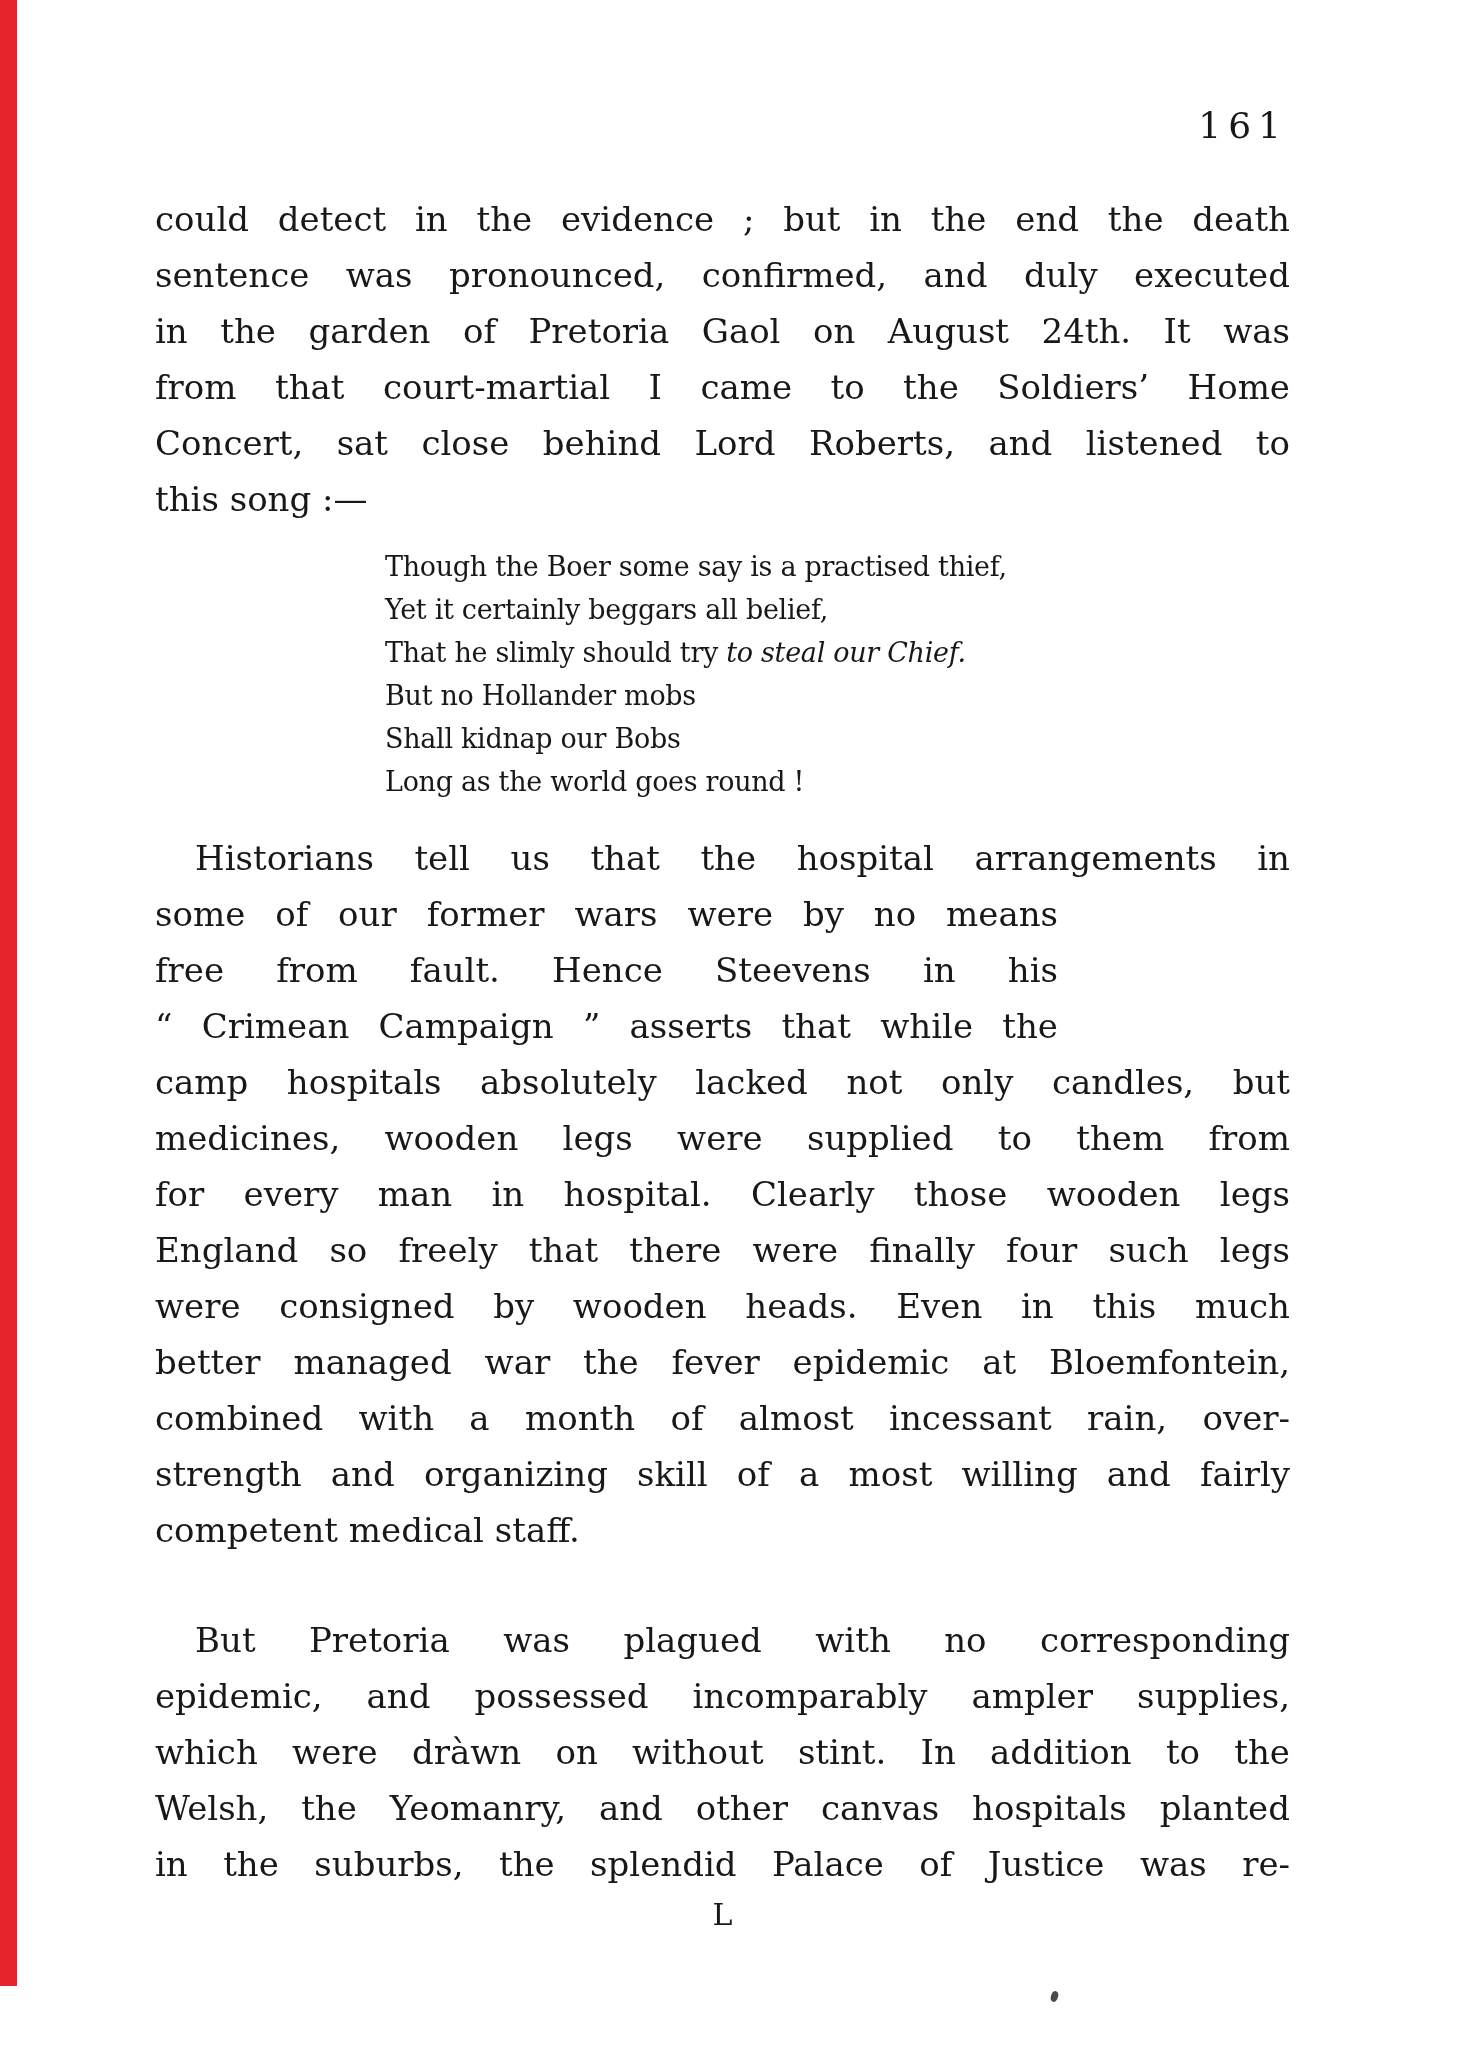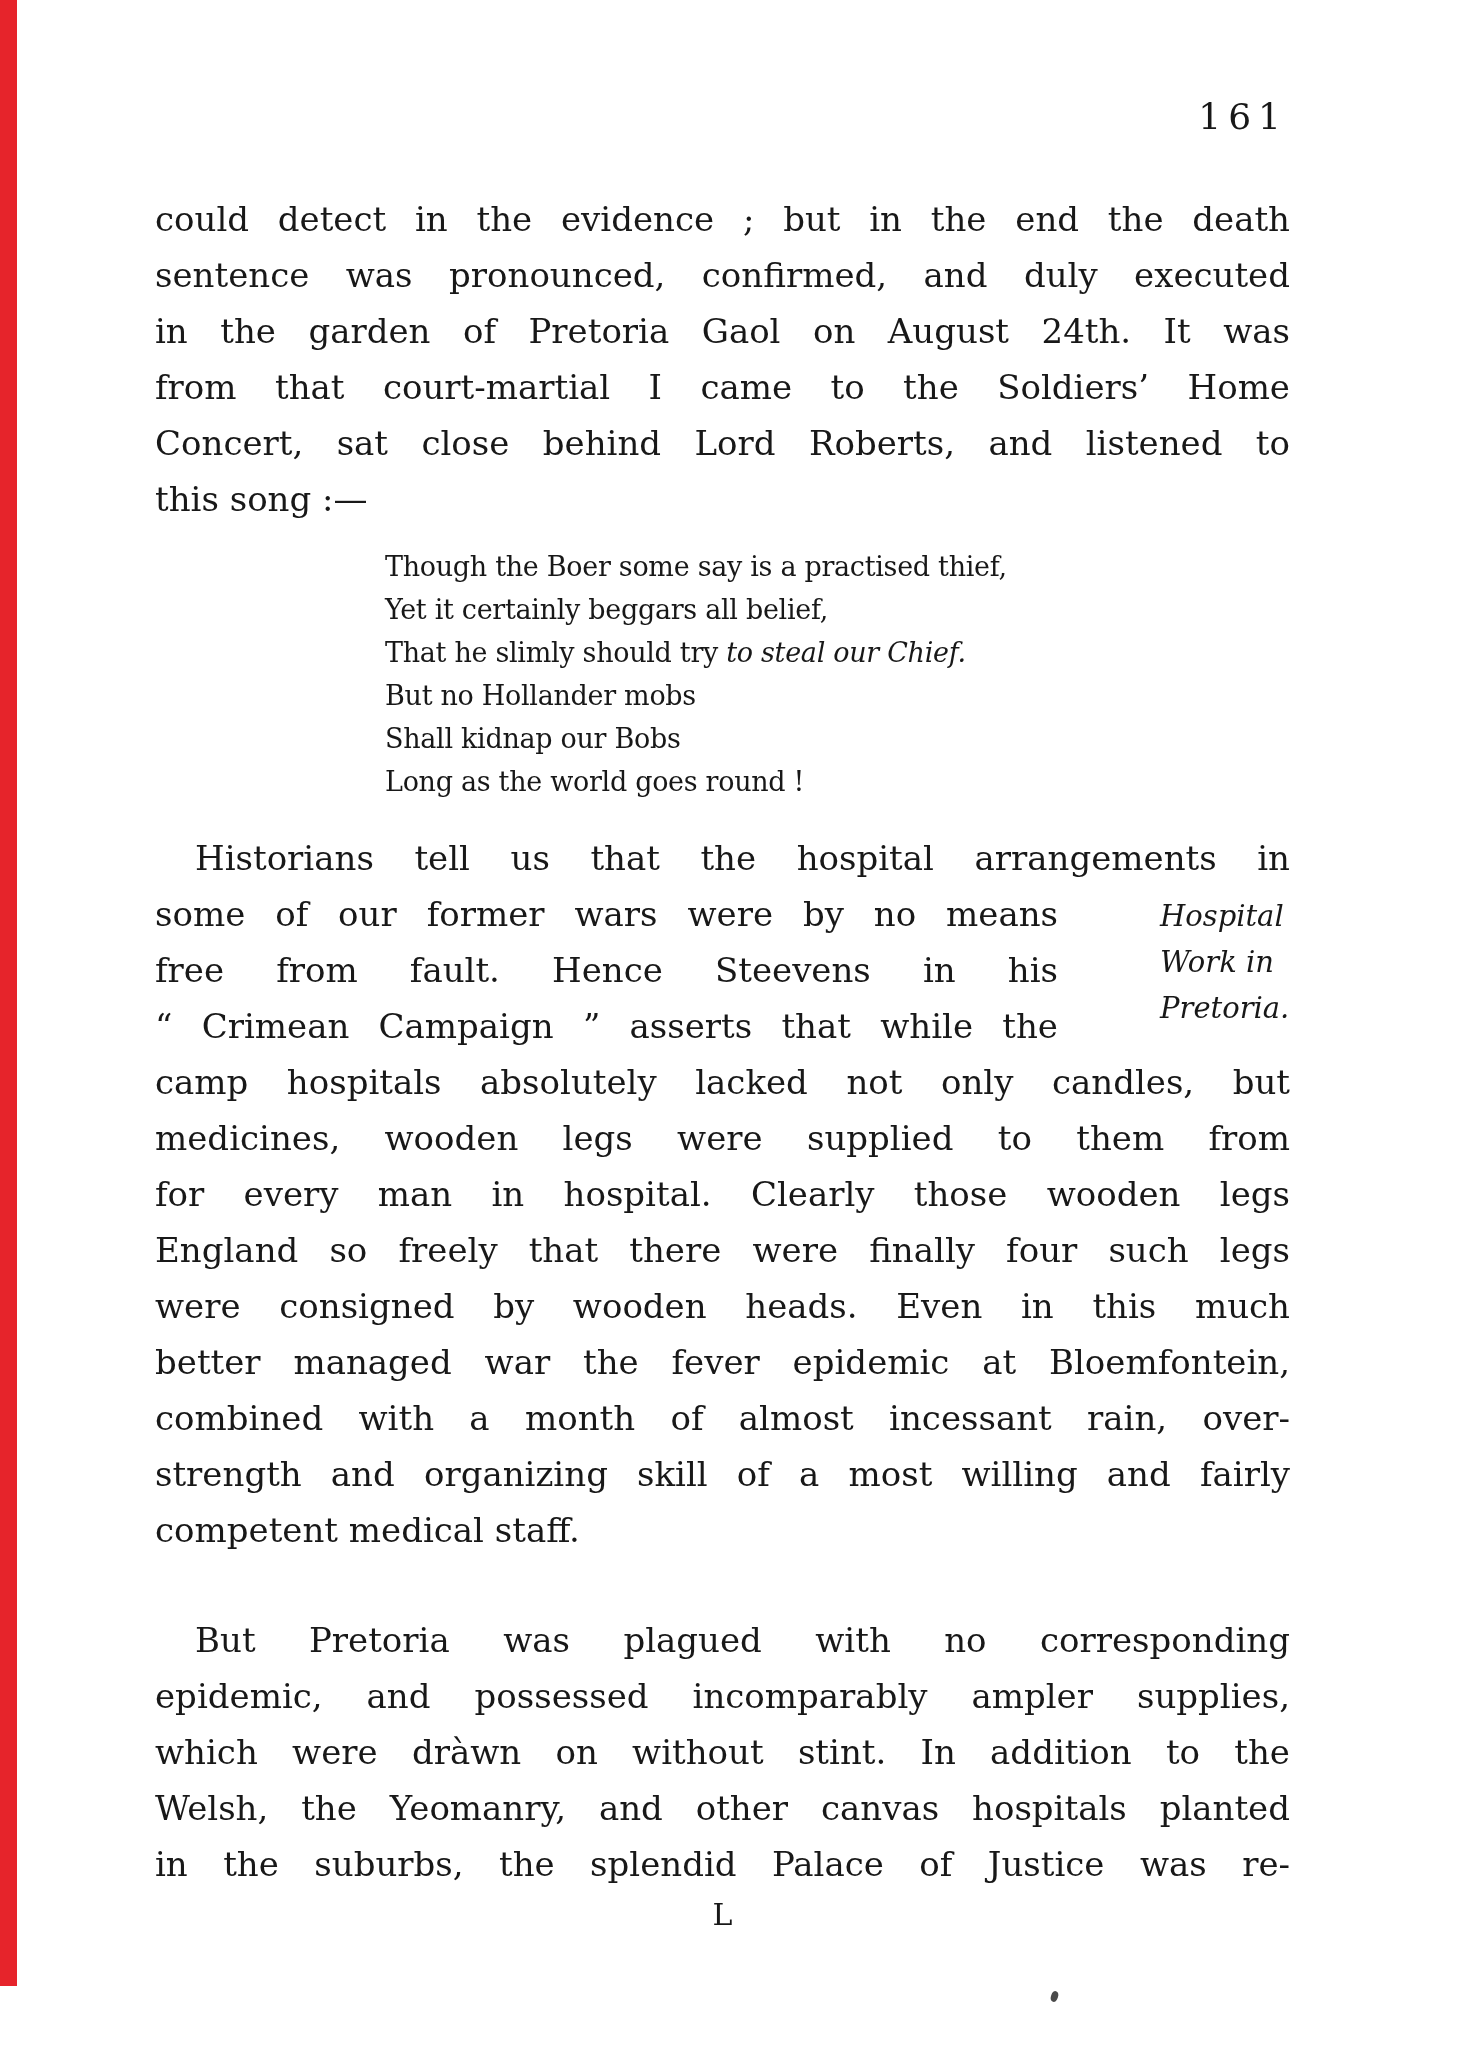--- a/index.html
+++ b/index.html
@@ -32,21 +32,21 @@
     display: block;
     text-align: center;
     font-size: 44px;
     letter-spacing: 2px;
     word-spacing: 24px;
     padding-left: 36px;
     white-space: nowrap;
   }
   .page-number {
     position: absolute;
-    right: 2px; top: 11px;
+    right: 2px; top: 20px;
     font-size: 36px;
     letter-spacing: 7px;
     line-height: 1;
   }
   .para {
     position: absolute;
     left: 155px;
     width: 1135px;
     font-size: 34px;
     line-height: 56px;
@@ -114,25 +114,20 @@
 
   <div class="verse">
       <div class="line"><span>Though the Boer some say is a practised thief,</span></div>
       <div class="line"><span>Yet it certainly beggars all belief,</span></div>
       <div class="line"><span>That he slimly should try </span><span class="it">to steal our Chief.</span></div>
       <div class="line"><span>But no Hollander mobs</span></div>
       <div class="line"><span>Shall kidnap our Bobs</span></div>
       <div class="line"><span>Long as the world goes round !</span></div>
     </div>
 
-  <div class="sidenote">
-      <div class="line"><span>Hospital</span></div>
-      <div class="line"><span>Work in</span></div>
-      <div class="line"><span>Pretoria.</span></div>
-    </div>
 
   <div class="para" id="paragraph-2">
       <div class="line just indent"><span>Historians tell us that the hospital arrangements in</span></div>
       <div class="line just short"><span>some of our former wars were by no means</span></div>
       <div class="line just short"><span>free from fault.  Hence Steevens in his</span></div>
       <div class="line just short"><span>“ Crimean Campaign ” asserts that while the</span></div>
       <div class="line just"><span>camp hospitals absolutely lacked not only candles, but</span></div>
       <div class="line just"><span>medicines, wooden legs were supplied to them from</span></div>
       <div class="line just"><span>for every man in hospital.  Clearly those wooden legs</span></div>
       <div class="line just"><span>England so freely that there were finally four such legs</span></div>

